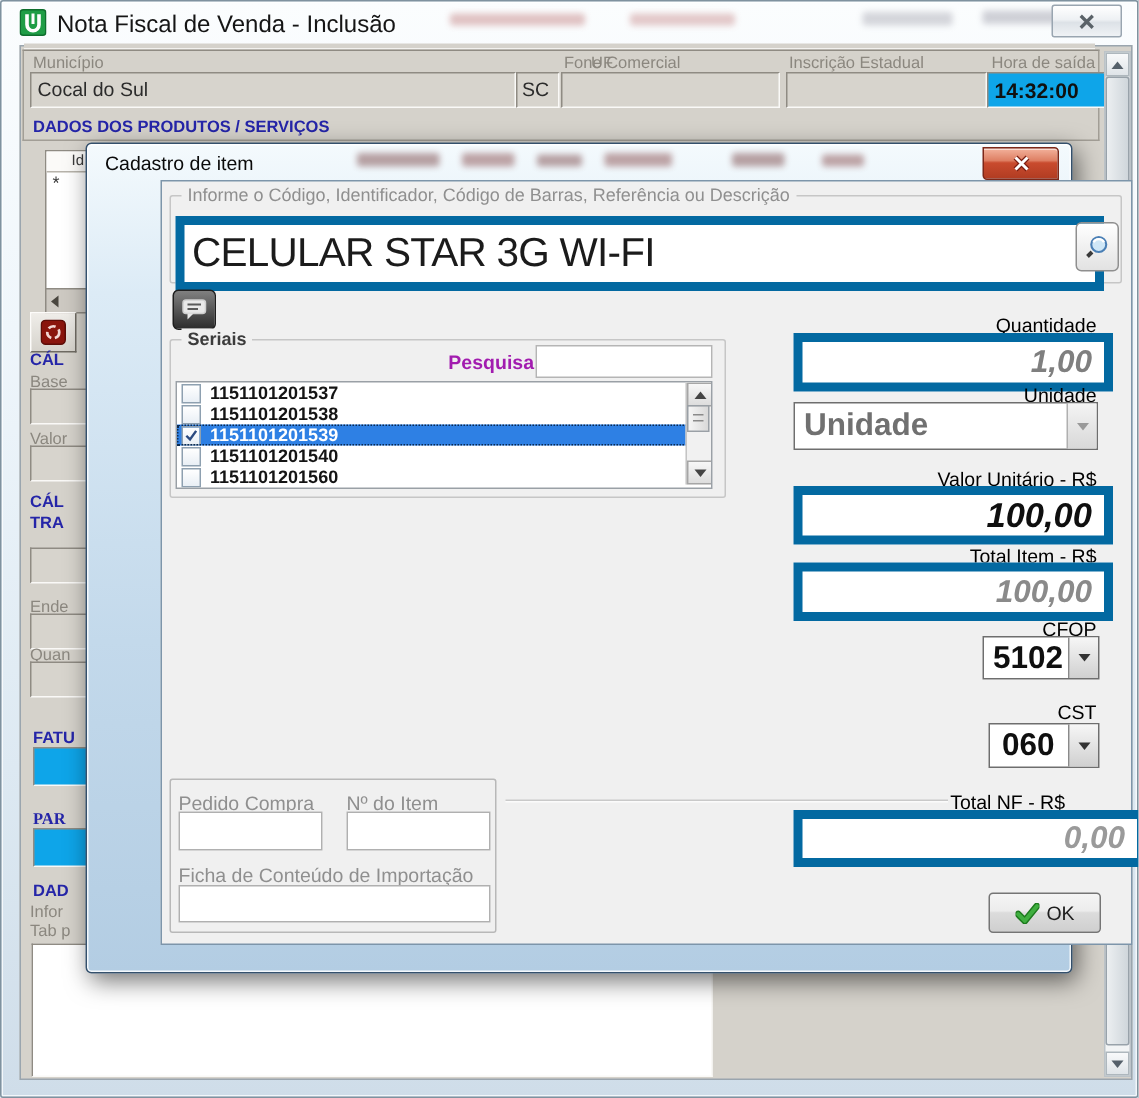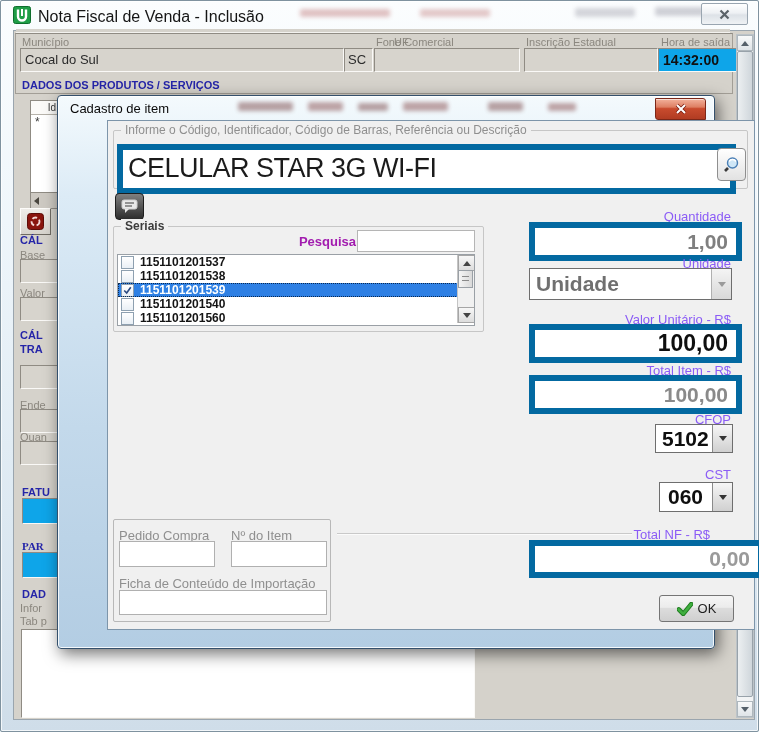--- a/index.html
+++ b/index.html
@@ -53,42 +53,42 @@
   #dlgTitle{position:absolute;left:12px;top:5px;font-size:13px;color:#0a0a0a;z-index:3;}
   #dlgClose{position:absolute;left:597px;top:2px;width:49px;height:20px;z-index:3;
             border:1px solid #7c2718;border-radius:0 3px 0 3px;display:flex;align-items:center;justify-content:center;
             background:linear-gradient(180deg,#f3b29c 0%,#de7f63 40%,#c94b2e 48%,#b13c22 100%);
             box-shadow:inset 0 1px 0 rgba(255,255,255,.55);}
   #dlgClient{position:absolute;left:4px;top:24px;width:646px;height:508px;background:#f0f0f0;border:1px solid #7d95aa;margin-left:45px;}
   .grp{position:absolute;border:1px solid #c6c6c6;border-radius:2px;}
   .glabel{position:absolute;top:-8px;left:7px;background:#f0f0f0;padding:0 4px;font-size:12px;color:#8f8f8f;white-space:nowrap;}
   .glabel.dark{color:#3c3c3c;font-weight:bold;}
   .dlabel{position:absolute;font-size:13px;color:#8f8f8f;white-space:nowrap;}
-  .rlabel{position:absolute;width:202px;text-align:right;font-size:13px;color:#8b5cf6;white-space:nowrap;}
+  .rlabel{position:absolute;width:202px;text-align:right;font-size:13px;color:#000000;white-space:nowrap;}
   .vbox{position:absolute;background:#fff;border:6px solid #0369a1;}
   #bigInput{left:9px;top:23px;width:602px;height:38px;font-size:27px;letter-spacing:-0.5px;color:#1b1b1b;line-height:37px;padding-left:5px;overflow:hidden;white-space:nowrap;}
   #searchBtn{position:absolute;left:609px;top:27px;width:27px;height:31px;border:1px solid #8f8f8f;border-radius:4px;
              background:linear-gradient(180deg,#ffffff,#e2e2e2);display:flex;align-items:center;justify-content:center;}
   #commentBtn{position:absolute;left:7px;top:72px;width:27px;height:25px;border:1px solid #1e1e1e;border-radius:4px;
               background:linear-gradient(180deg,#808080,#2d2d2d);display:flex;align-items:center;justify-content:center;}
   #serGrp{left:5px;top:105px;width:369px;height:104px;}
   #pesqLbl{left:170px;top:113px;width:78px;text-align:right;font-weight:bold;color:#a21caf;}
   #pesqInput{position:absolute;left:249px;top:109px;width:110px;height:20px;border:1px solid #b5b5b5;background:#fff;font:13px "Liberation Sans",sans-serif;padding:0 3px;}
   #serList{position:absolute;left:9px;top:133px;width:356px;height:70px;background:#fff;border:1px solid #9aa0a6;overflow:hidden;}
   .srow{display:flex;align-items:center;height:14px;padding-left:3px;font-size:12px;font-weight:bold;color:#141414;}
   .srow.sel{background:#2e80e4;color:#fff;outline:1px dotted #0a2a52;outline-offset:-1px;}
   .cb{width:11px;height:11px;border:1px solid #8ea0b0;background:linear-gradient(180deg,#fff,#e9eff5);margin-right:6px;display:flex;align-items:center;justify-content:center;flex:0 0 auto;}
   #serSb{position:absolute;right:0;top:0;width:16px;height:68px;background:#f1f1f1;border-left:1px solid #c4c4c4;}
   .ssbtn{position:absolute;left:0;width:15px;height:14px;background:linear-gradient(180deg,#f7f7f7,#dddddd);border:1px solid #a6a6a6;display:flex;align-items:center;justify-content:center;}
   #serThumb{position:absolute;left:0px;top:15px;width:13px;height:16px;background:linear-gradient(90deg,#f5f5f5,#d9d9d9);border:1px solid #9aa0a6;}
   #serThumb .grip{margin:5px 3px 0 3px;border-top:1px solid #8a8a8a;border-bottom:1px solid #8a8a8a;height:3px;}
   .combo{position:absolute;background:#fff;border:1px solid #6e6e6e;}
   .combo .arrowbtn{position:absolute;right:0;top:0;bottom:0;width:19px;background:linear-gradient(180deg,#f4f4f4,#d8d8d8);
                    border-left:1px solid #b0b0b0;display:flex;align-items:center;justify-content:center;}
-  .valtext{position:absolute;right:8px;top:0;bottom:0;display:flex;align-items:center;}
+  .valtext{position:absolute;right:8px;top:0;bottom:0;display:flex;align-items:center;font-style:italic;}
   #sep{position:absolute;left:229px;top:412px;width:295px;height:0;border-top:1px solid #c9c9c9;border-bottom:1px solid #fbfbfb;}
   #extraGrp{left:5px;top:398px;width:216px;height:101px;border-color:#b8b8b8;}
   .einput{position:absolute;background:#fff;border:1px solid #b0b0b0;font:13px "Liberation Sans",sans-serif;padding:0 3px;}
   #okBtn{position:absolute;left:551px;top:474px;width:73px;height:25px;border:1px solid #757575;border-radius:3px;
          background:linear-gradient(180deg,#f5f5f5,#ececec 45%,#dcdcdc 50%,#cfcfcf);
          display:flex;align-items:center;justify-content:center;gap:5px;font-size:13px;color:#1e1e1e;}
 </style>
 </head>
 <body>
 

